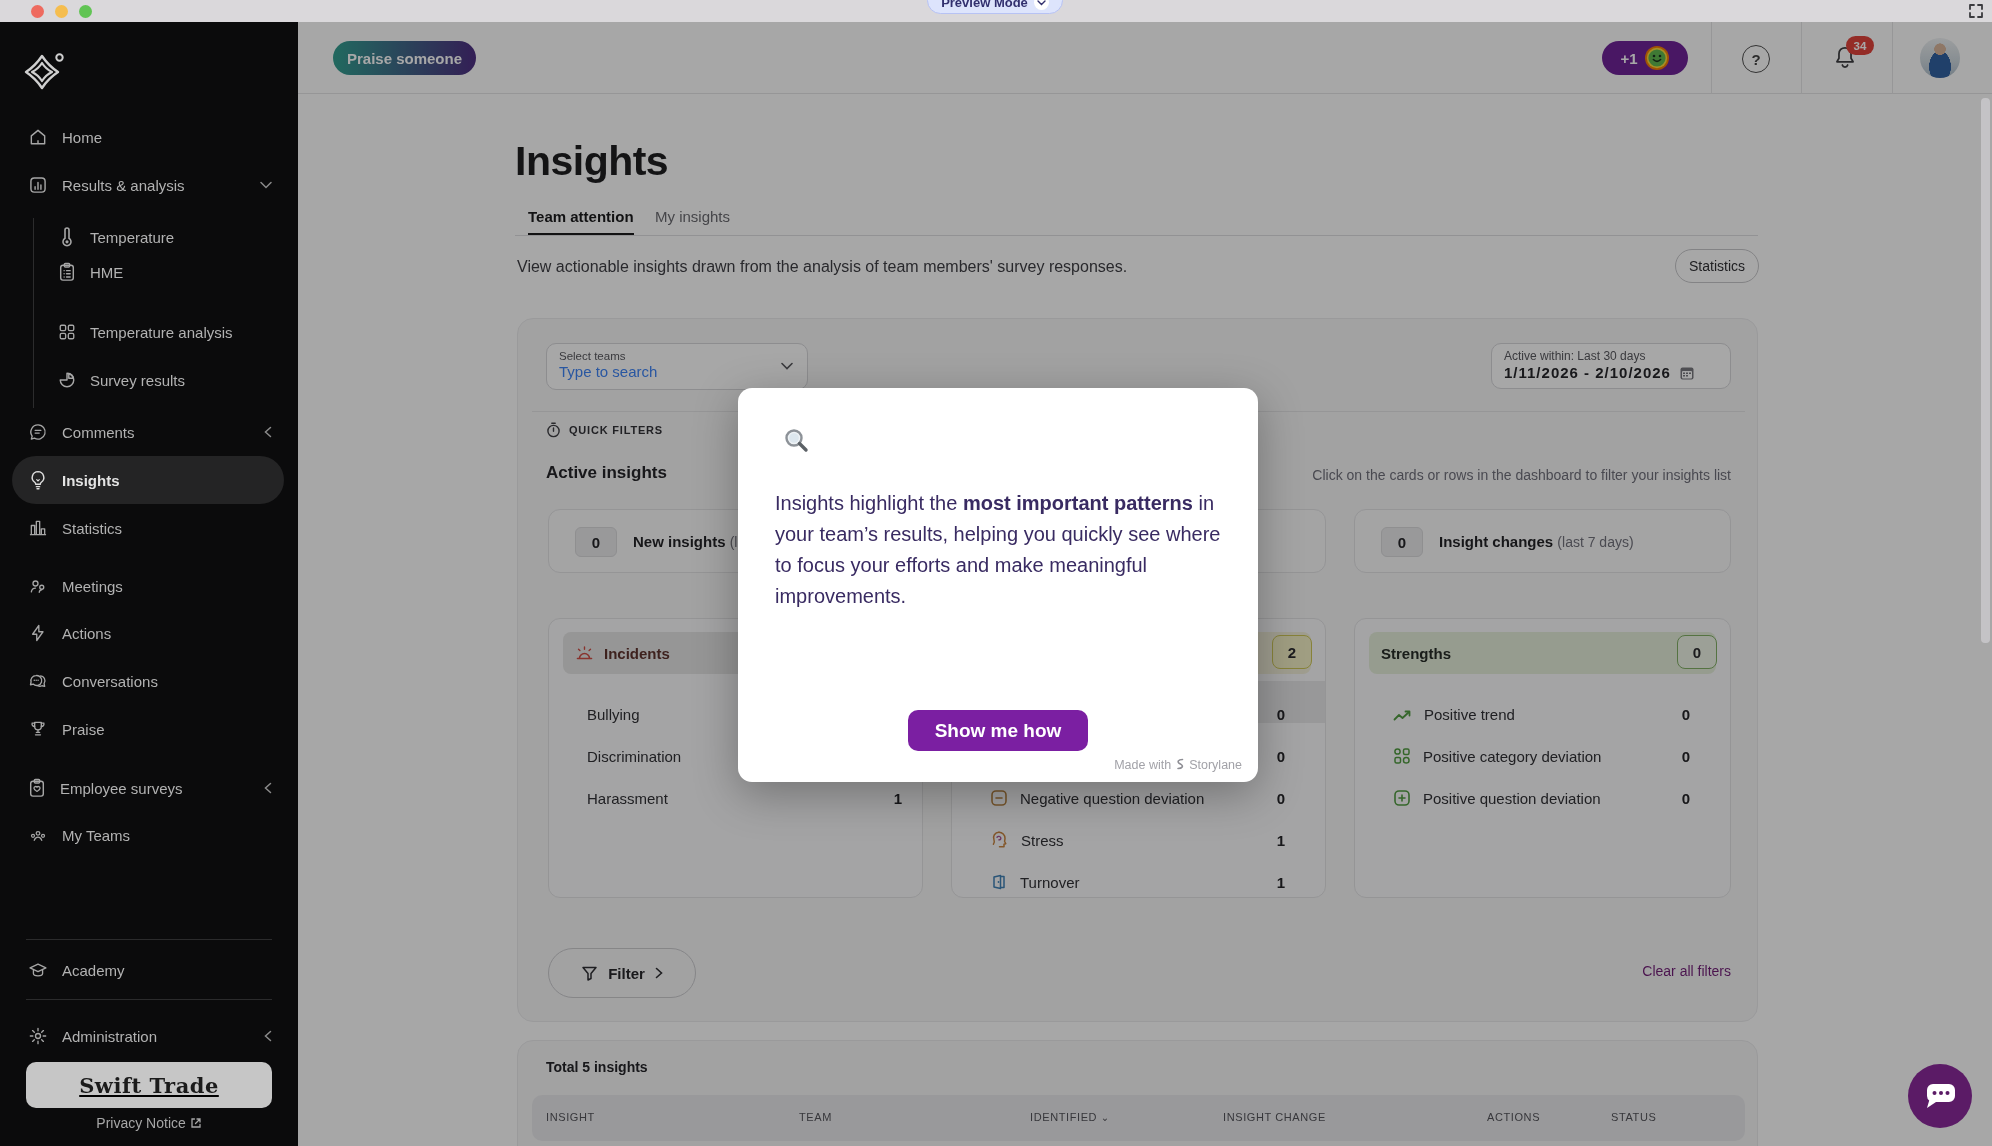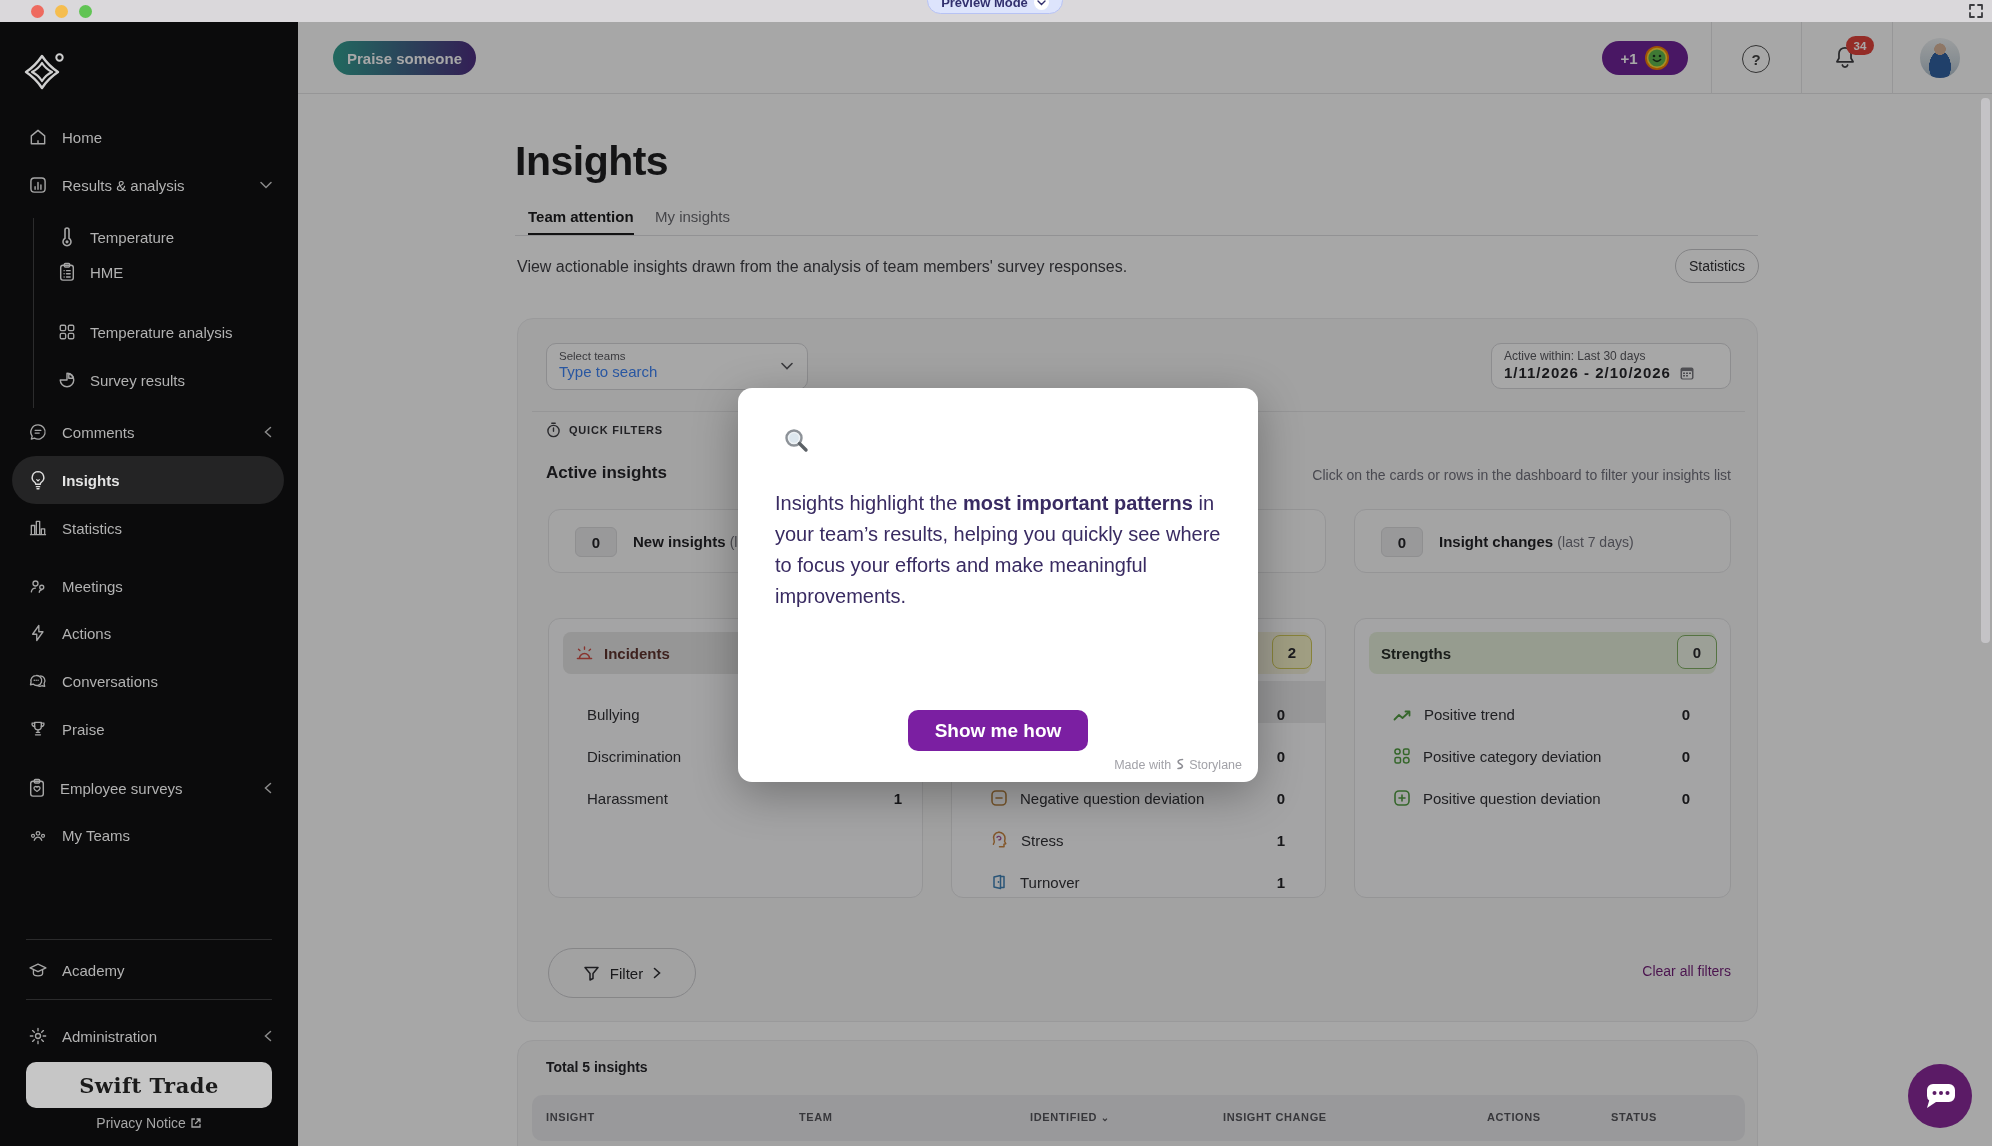--- a/index.html
+++ b/index.html
@@ -21,21 +21,21 @@
   .sb-item { position:absolute; left:0; width:298px; height:40px; display:flex; align-items:center; padding-left:28px; gap:14px; cursor:pointer; }
   .sb-item svg { flex:0 0 auto; }
   .sb-label { font-size:15px; color:#b2b2b2; white-space:nowrap; }
   .sb-active { left:12px; width:272px; height:48px; border-radius:24px; background:#242425; padding-left:16px; }
   .sb-active .sb-label { color:#e3e3e3; font-weight:bold; }
   .sb-sub { padding-left:58px; }
   .sb-chev { position:absolute; right:26px; color:#8a8a8a; }
   .sb-line { position:absolute; left:33px; top:196px; width:1px; height:190px; background:#2c2c2d; }
   .sb-div { position:absolute; left:26px; width:246px; height:1px; background:#2b2b2c; }
   .org-btn { position:absolute; left:26px; top:1040px; width:246px; height:46px; border-radius:10px; background:#c6c6c6;
-    display:flex; align-items:center; justify-content:center; cursor:pointer; }
+    display:flex; align-items:center; justify-content:center; cursor:pointer;text-decoration:underline; }
   .org-btn span { font-family:"DejaVu Serif", serif; font-weight:bold; font-size:21px; color:#1b1b1b; letter-spacing:0.5px; }
   .privacy { position:absolute; left:0; top:1093px; width:298px; text-align:center; font-size:14px; color:#a7a7a7; cursor:pointer; }
 
   
   .main { position:absolute; left:298px; top:22px; width:1694px; height:1124px; background:#fff; }
   .topbar { position:absolute; left:0; top:0; width:1694px; height:72px; background:#fff; border-bottom:1px solid #e4e4e6; }
   .praise-btn { position:absolute; left:35px; top:19px; width:143px; height:34px; border-radius:17px;
     background:linear-gradient(90deg,#2f9e8f 0%,#4b2a7f 100%); color:#fff; font-size:15px; font-weight:bold;
     display:flex; align-items:center; justify-content:center; cursor:pointer; }
   .tb-div { position:absolute; top:0; width:1px; height:72px; background:#e6e6e8; }
@@ -85,27 +85,27 @@
   .dc-band { position:absolute; left:14px; right:14px; top:13px; height:42px; border-radius:8px; display:flex; align-items:center; padding:0 12px; gap:10px; }
   .dc-band b { font-size:15px; color:#2e2a29; }
   .dc-badge { position:absolute; right:13px; top:16px; width:40px; height:34px; border-radius:8px; display:flex; align-items:center; justify-content:center; font-size:15px; font-weight:bold; color:#26262a; }
   .dc-row { position:absolute; left:0; right:0; height:42px; display:flex; align-items:flex-end; padding:0 20px 0 38px; gap:12px; cursor:pointer; }
   .dc-row .lbl { font-size:15px; color:#2c2c31; flex:1; white-space:nowrap; overflow:hidden; }
   .dc-row .val { font-size:15px; font-weight:bold; color:#202024; }
   .row-hl { position:absolute; left:0; right:0; height:42px; background:#e8e8ea; }
 
   .filter-btn { position:absolute; left:30px; top:629px; width:148px; height:50px; border-radius:25px; border:1.5px solid #cbcbce; background:#f7f7f8;
     display:flex; align-items:center; justify-content:center; gap:10px; cursor:pointer; }
-  .filter-btn span { font-size:15px; font-weight:normal; color:#232327; }
+  .filter-btn span { font-size:15px; font-weight:bold; color:#232327; }
   .clear-filters { position:absolute; right:26px; top:644px; font-size:14px; color:#701a75; cursor:pointer;margin-left:31px; }
 
   .table-panel { position:absolute; left:219px; top:1018px; width:1241px; height:140px; border-radius:16px 16px 0 0; background:#f7f7f8; border:1px solid #ebebed; }
   .tp-total { position:absolute; left:28px; top:18px; font-size:14px; font-weight:bold; color:#202024; }
   .tp-band { position:absolute; left:14px; top:54px; width:1213px; height:46px; border-radius:10px; background:#eaeaec; }
-  .tp-col { position:absolute; top:16px; font-size:11px; font-weight:bold; letter-spacing:0.6px; color:#505057; cursor:pointer; }
+  .tp-col { position:absolute; top:16px; font-size:11px; font-weight:normal; letter-spacing:0.6px; color:#505057; cursor:pointer; }
 
   .scroll-thumb { position:absolute; left:1683px; top:76px; width:9px; height:545px; border-radius:4px; background:#c4c3c6; z-index:56; cursor:pointer; }
 
   
   .dim { position:absolute; left:298px; top:22px; width:1694px; height:1124px; background:rgba(10,10,12,0.36); z-index:50; }
   .modal { position:absolute; left:738px; top:388px; width:520px; height:394px; background:#fff; border-radius:14px; z-index:60;
     box-shadow:0 12px 45px rgba(0,0,0,0.30); padding:36px 37px 0 37px; }
   .modal-title { font-size:27px; line-height:1.4; font-weight:800; color:#31205b; width:460px; }
   .modal-body { margin-top:26px; font-size:20px; line-height:1.55; color:#392b62; width:452px; }
   .modal-cta { position:absolute; left:170px; top:322px; width:180px; height:41px; border-radius:10px; background:#7b1fa2;

